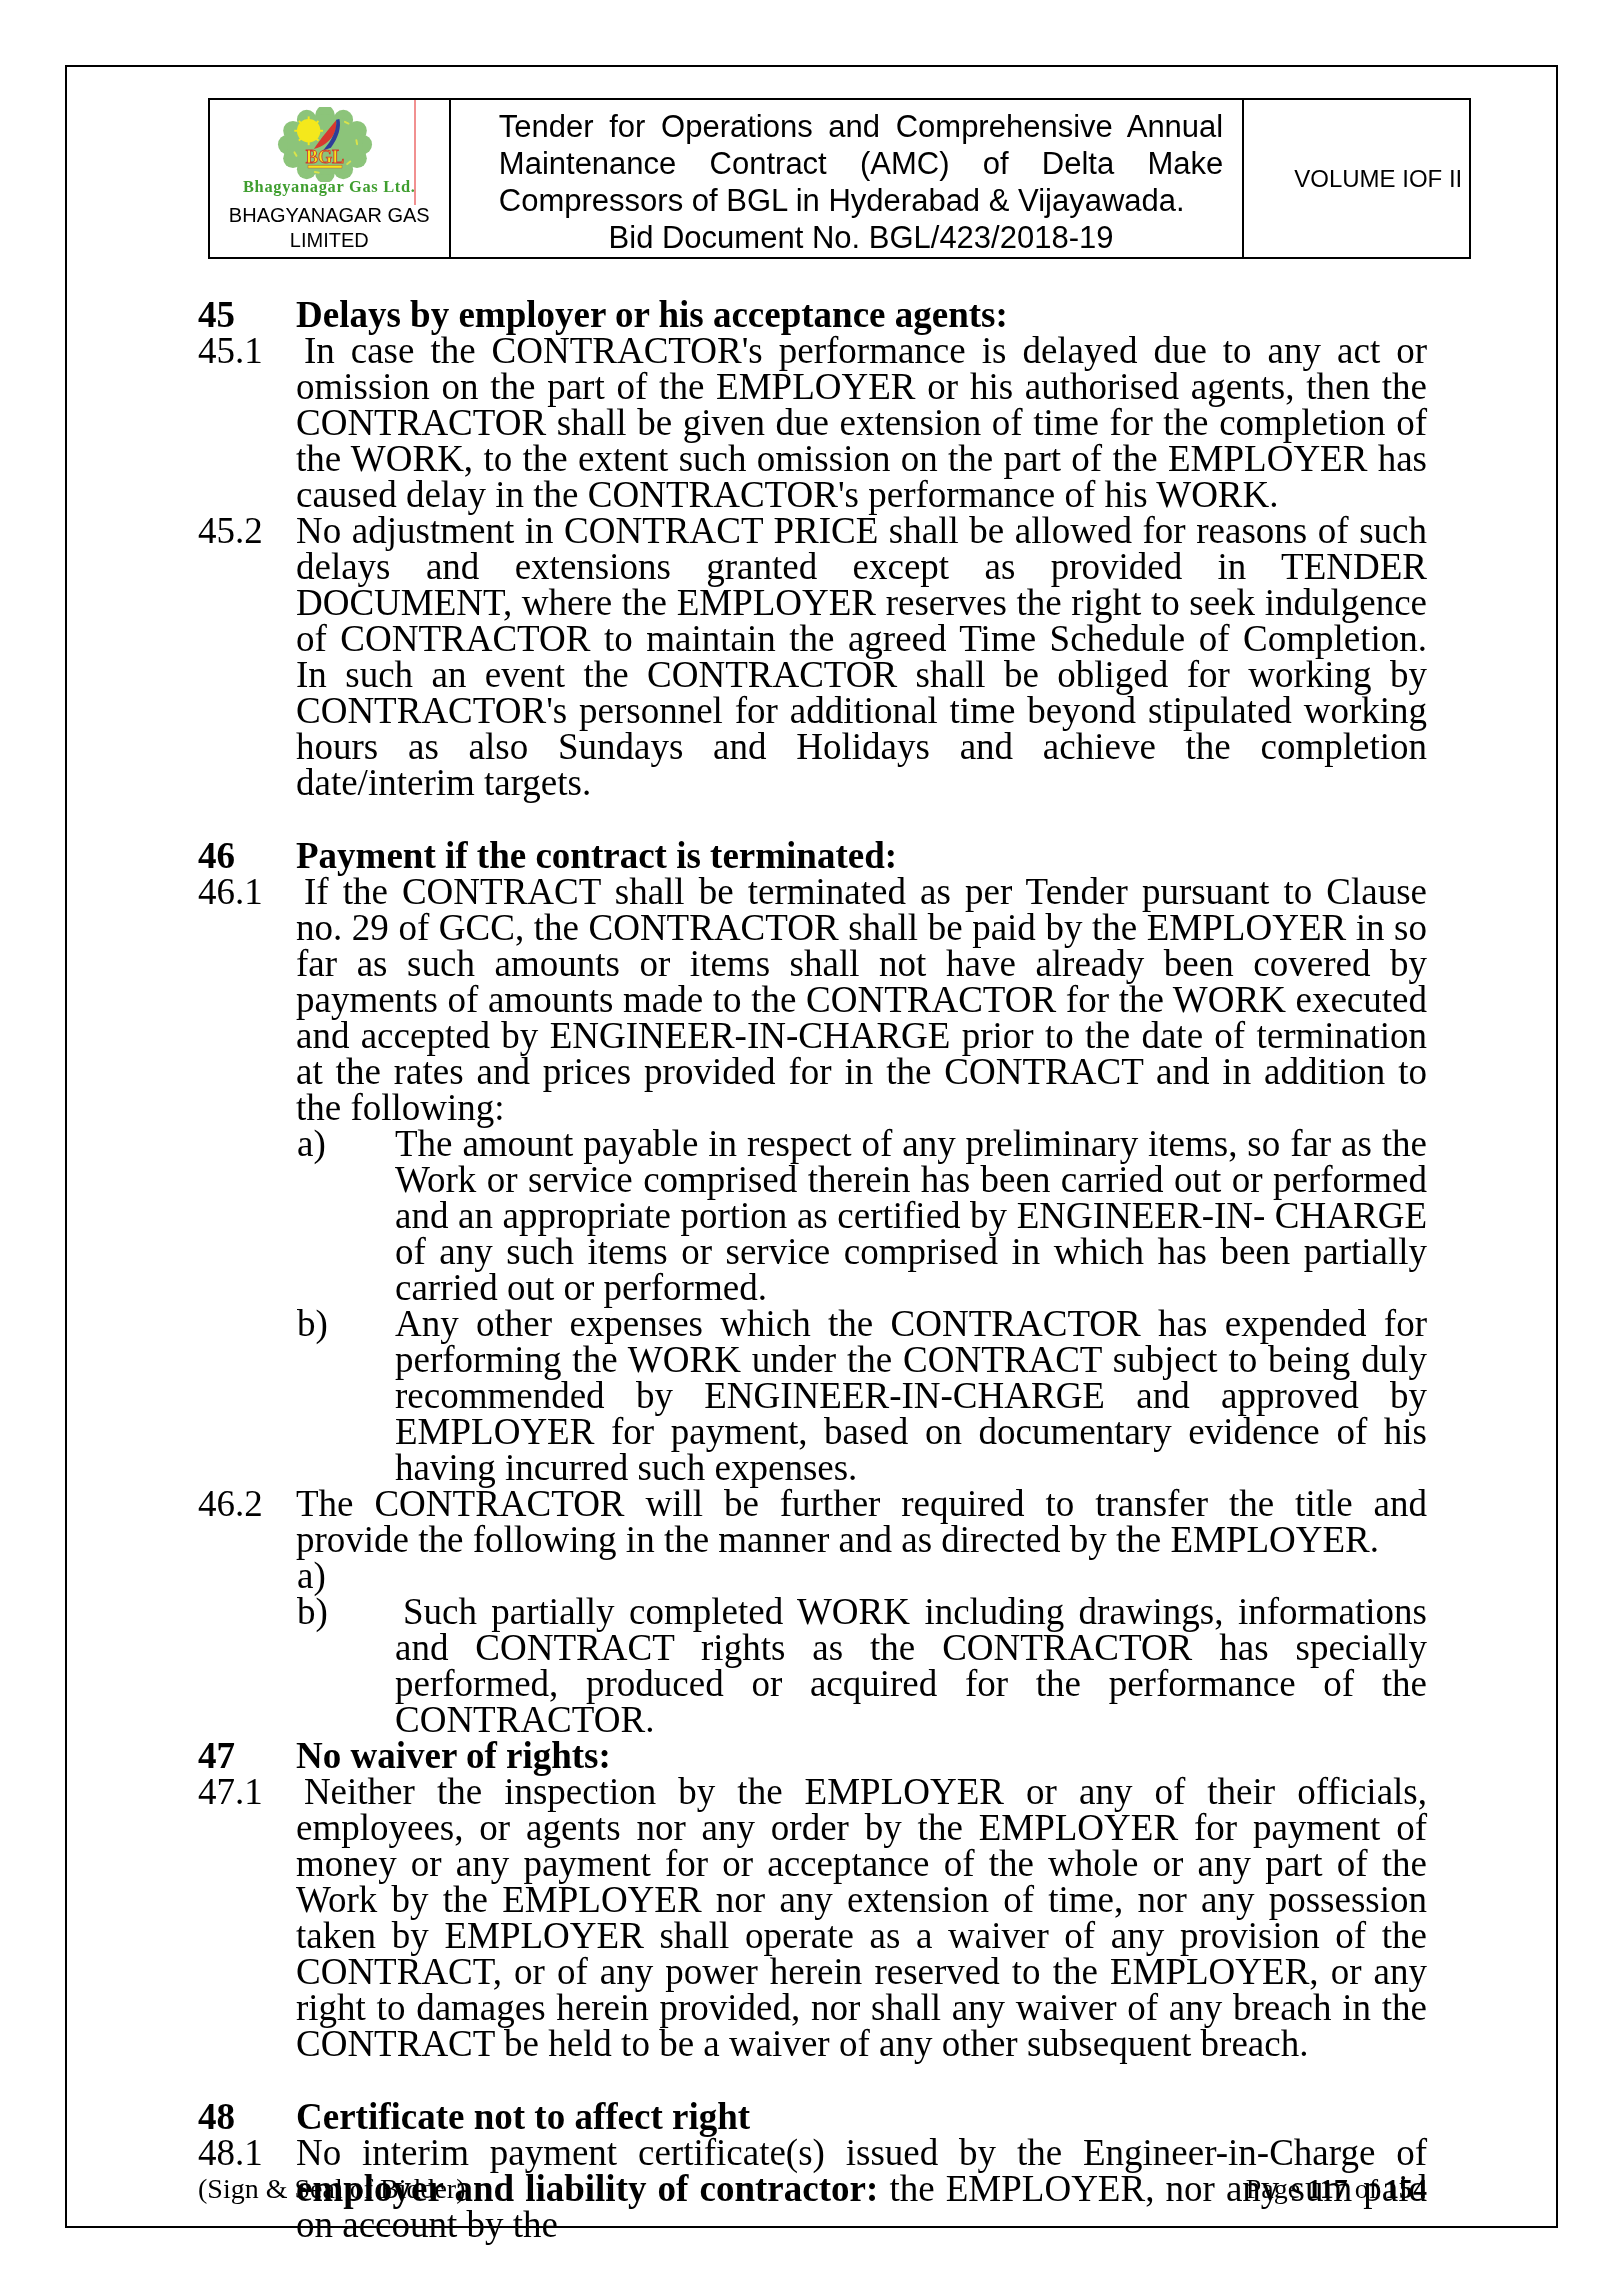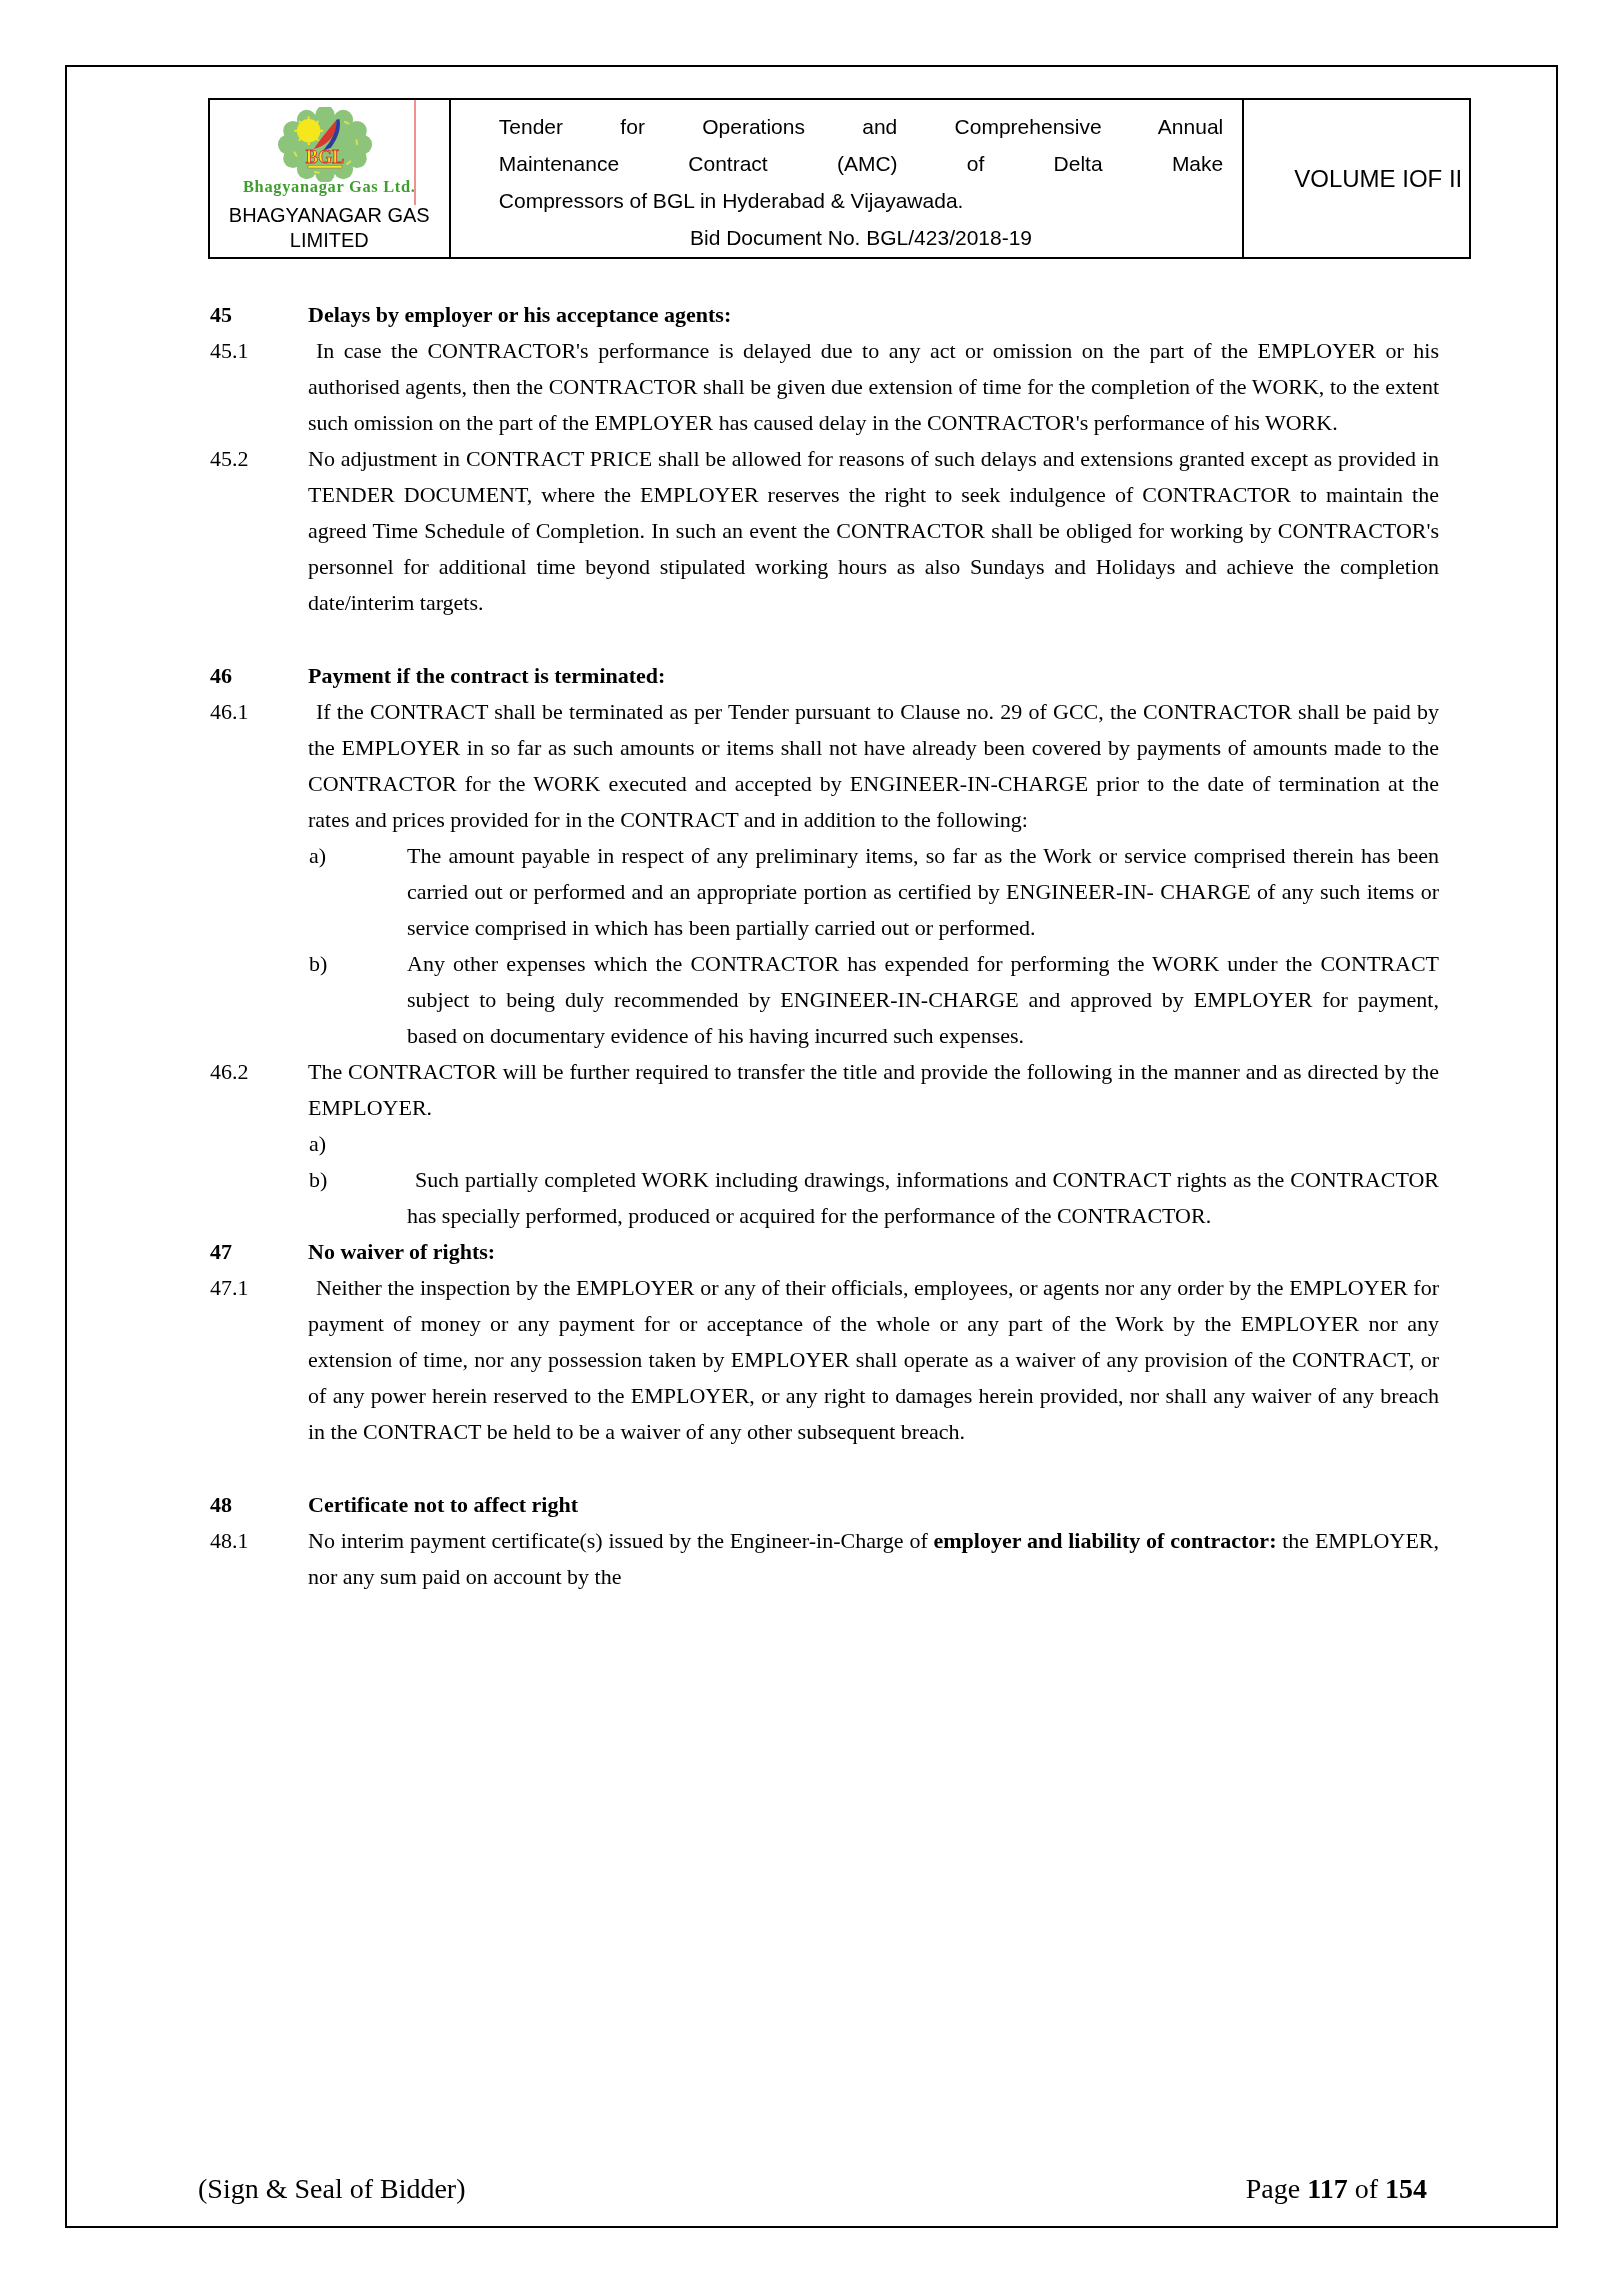--- a/index.html
+++ b/index.html
@@ -14,21 +14,21 @@
   }
   
   .header-table{
     position:absolute;left:141px;top:31px;width:1263px;height:161px;
     display:flex;border:2px solid #000;box-sizing:border-box;background:#fff;
   }
   .h-cell{box-sizing:border-box;border-right:2px solid #000;position:relative;}
   .logo-cell{width:257px;}
   .title-cell{
     width:813px;padding:7.9px 18.3px 0 18.3px;
-    font-family:"Liberation Sans",sans-serif;font-size:21px;line-height:37px;color:#000;margin-left:30px;
+    font-family:"Liberation Sans",sans-serif;font-size:31px;line-height:37px;color:#000;margin-left:30px;
   }
   .volume-cell{
     width:194px;border-right:none;display:flex;flex-direction:row;
     justify-content:center;align-items:center;
     font-family:"Liberation Sans",sans-serif;font-size:24px;line-height:33px;color:#000;margin-left:44px;
   }
   .t-just{text-align:justify;text-align-last:justify;}
   .t-left{text-align:left;}
   .t-center{text-align:center;}
   .logo-art{position:absolute;left:66px;top:6.5px;}
@@ -38,21 +38,21 @@
     letter-spacing:0.7px;
   }
   .company-name{
     position:absolute;left:0;top:103px;width:100%;text-align:center;
     font-family:"Liberation Sans",sans-serif;font-size:20px;line-height:25px;color:#000;
   }
   .pink-line{position:absolute;left:204px;top:0;width:2px;height:105px;background:#f19090;}
   
   .doc-body{
     position:absolute;left:131px;top:230px;width:1229px;
-    font-size:22px;line-height:36px;color:#000;margin-left:12px;
+    font-size:37px;line-height:36px;color:#000;
   }
   .row{display:flex;}
   .c-num{flex:0 0 98px;}
   .c-txt{flex:1 1 auto;text-align:justify;}
   .row.head{font-weight:bold;}
   .row.head .c-txt{text-align:left;}
   .row.sub{padding-left:99px;}
   .c-marker{flex:0 0 98px;}
   .gap{height:37px;}
   .ind{text-indent:7.9px;}

